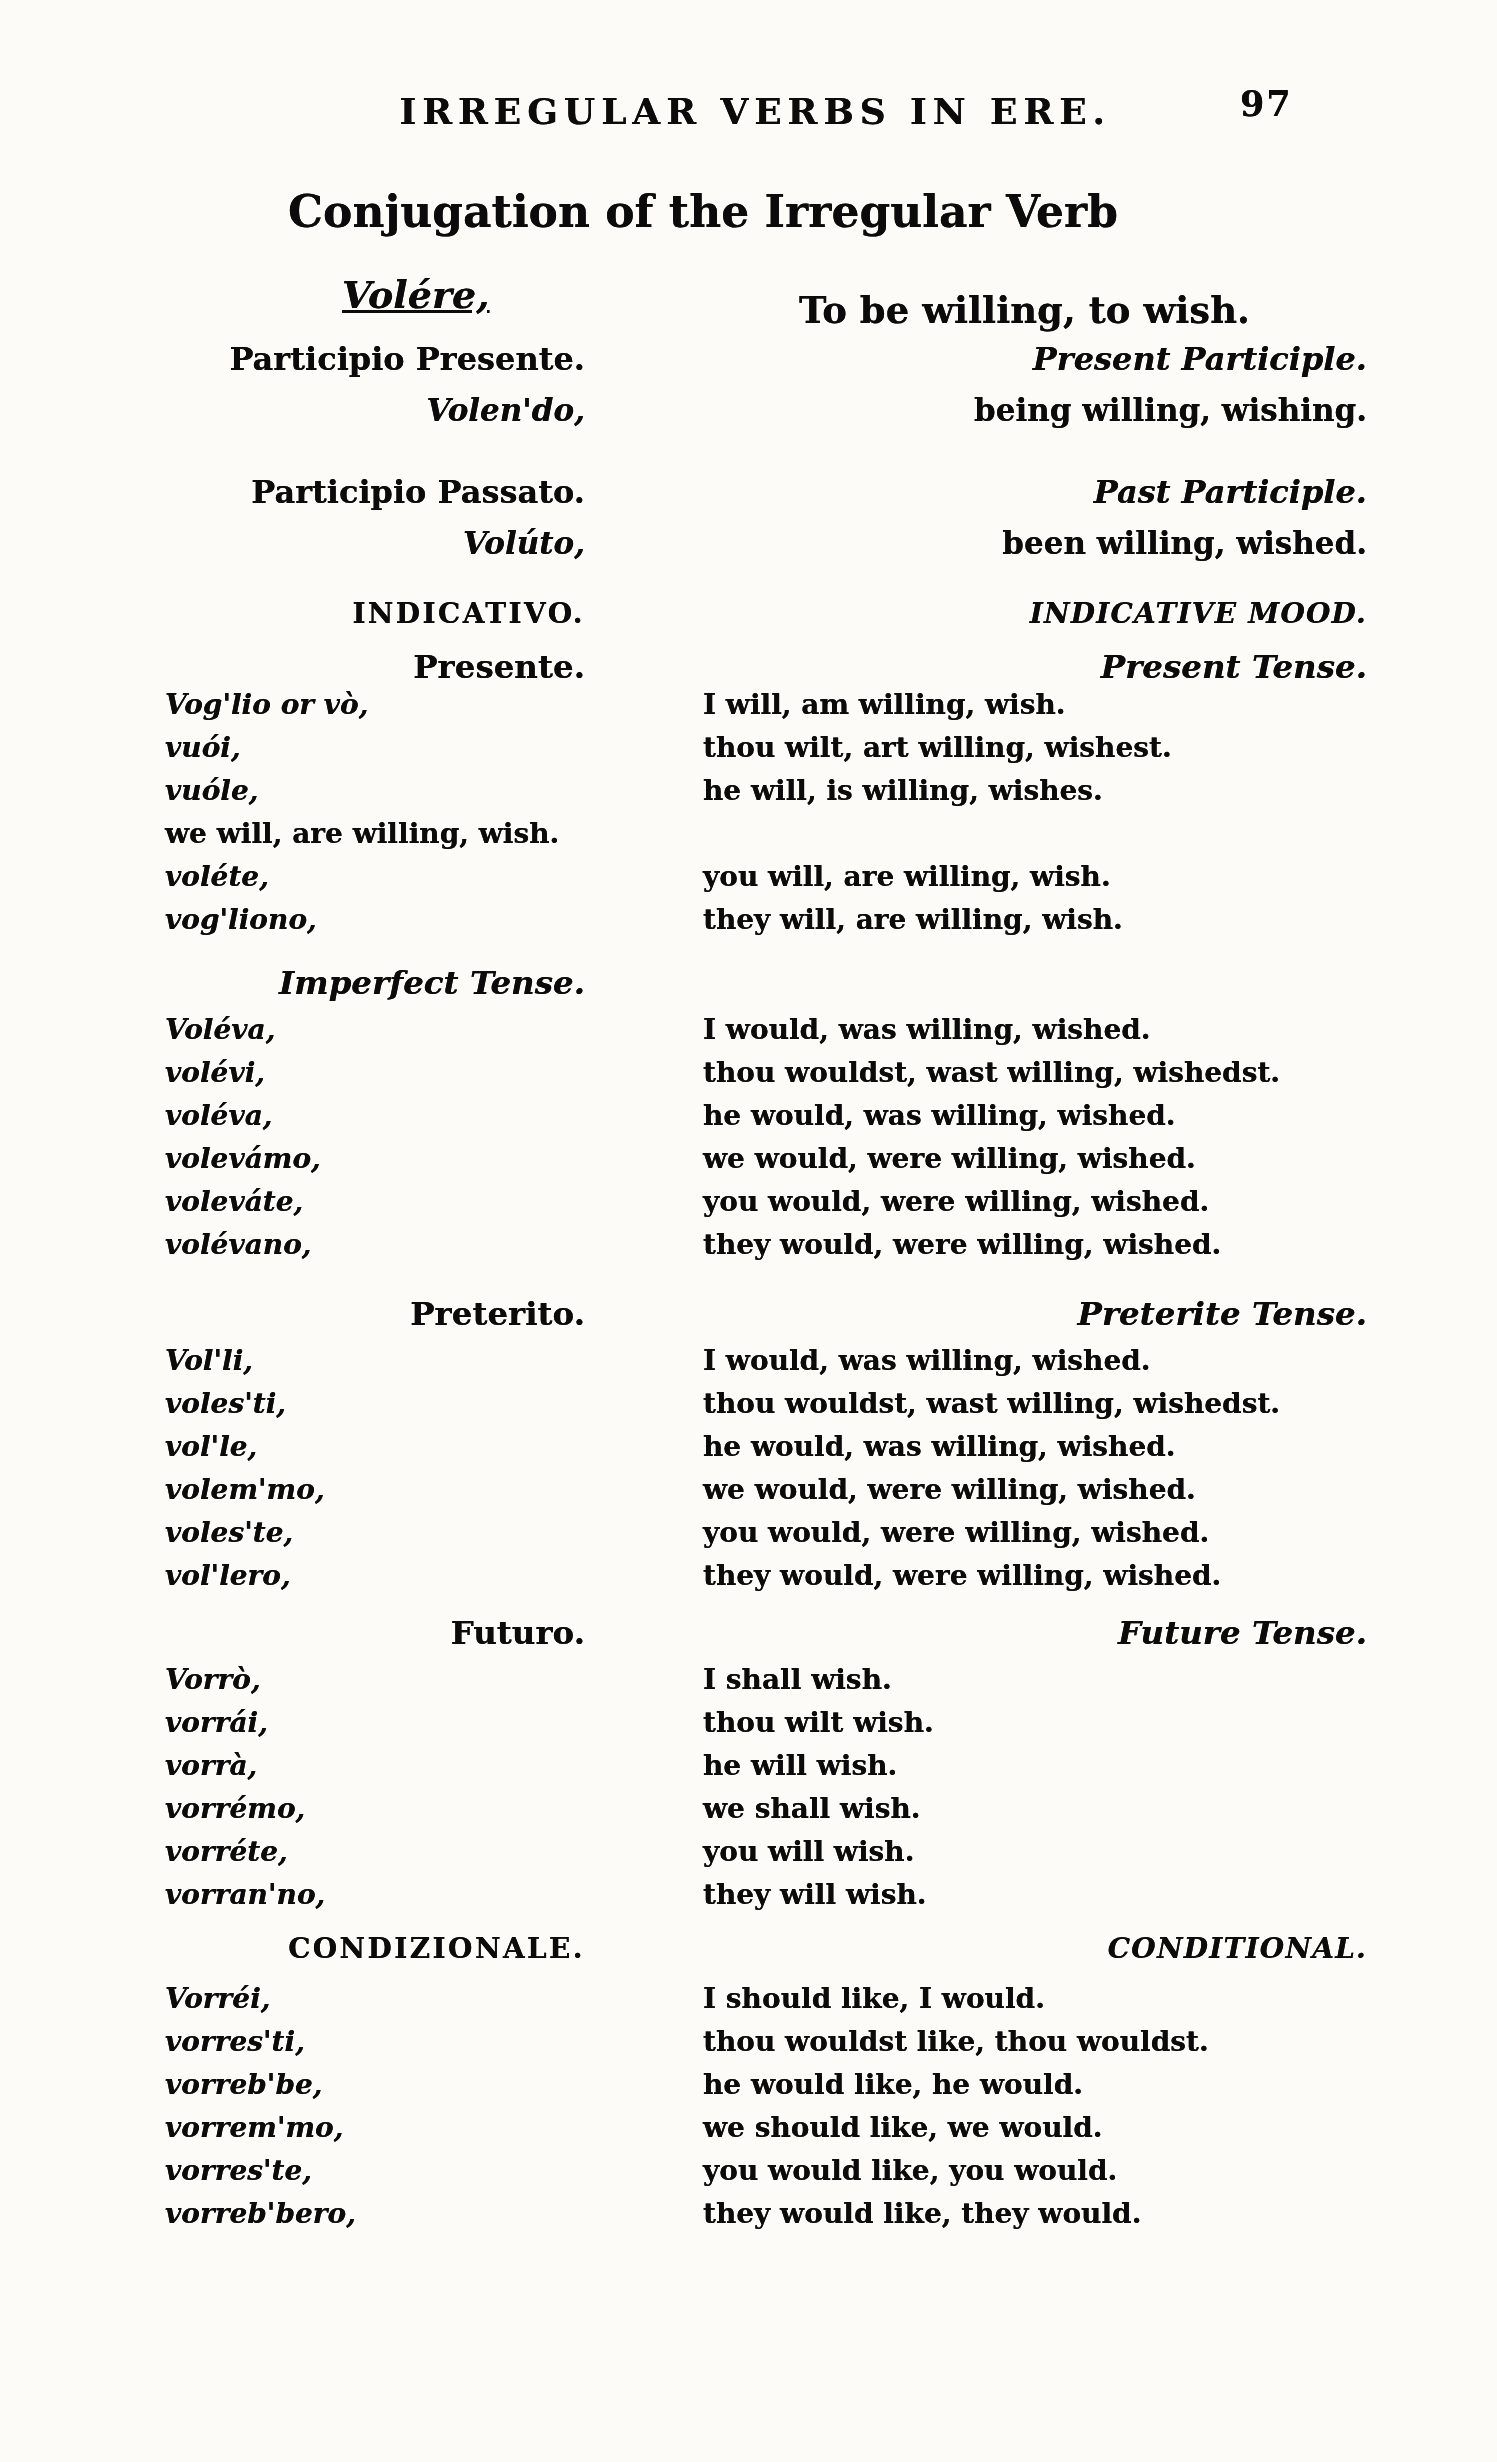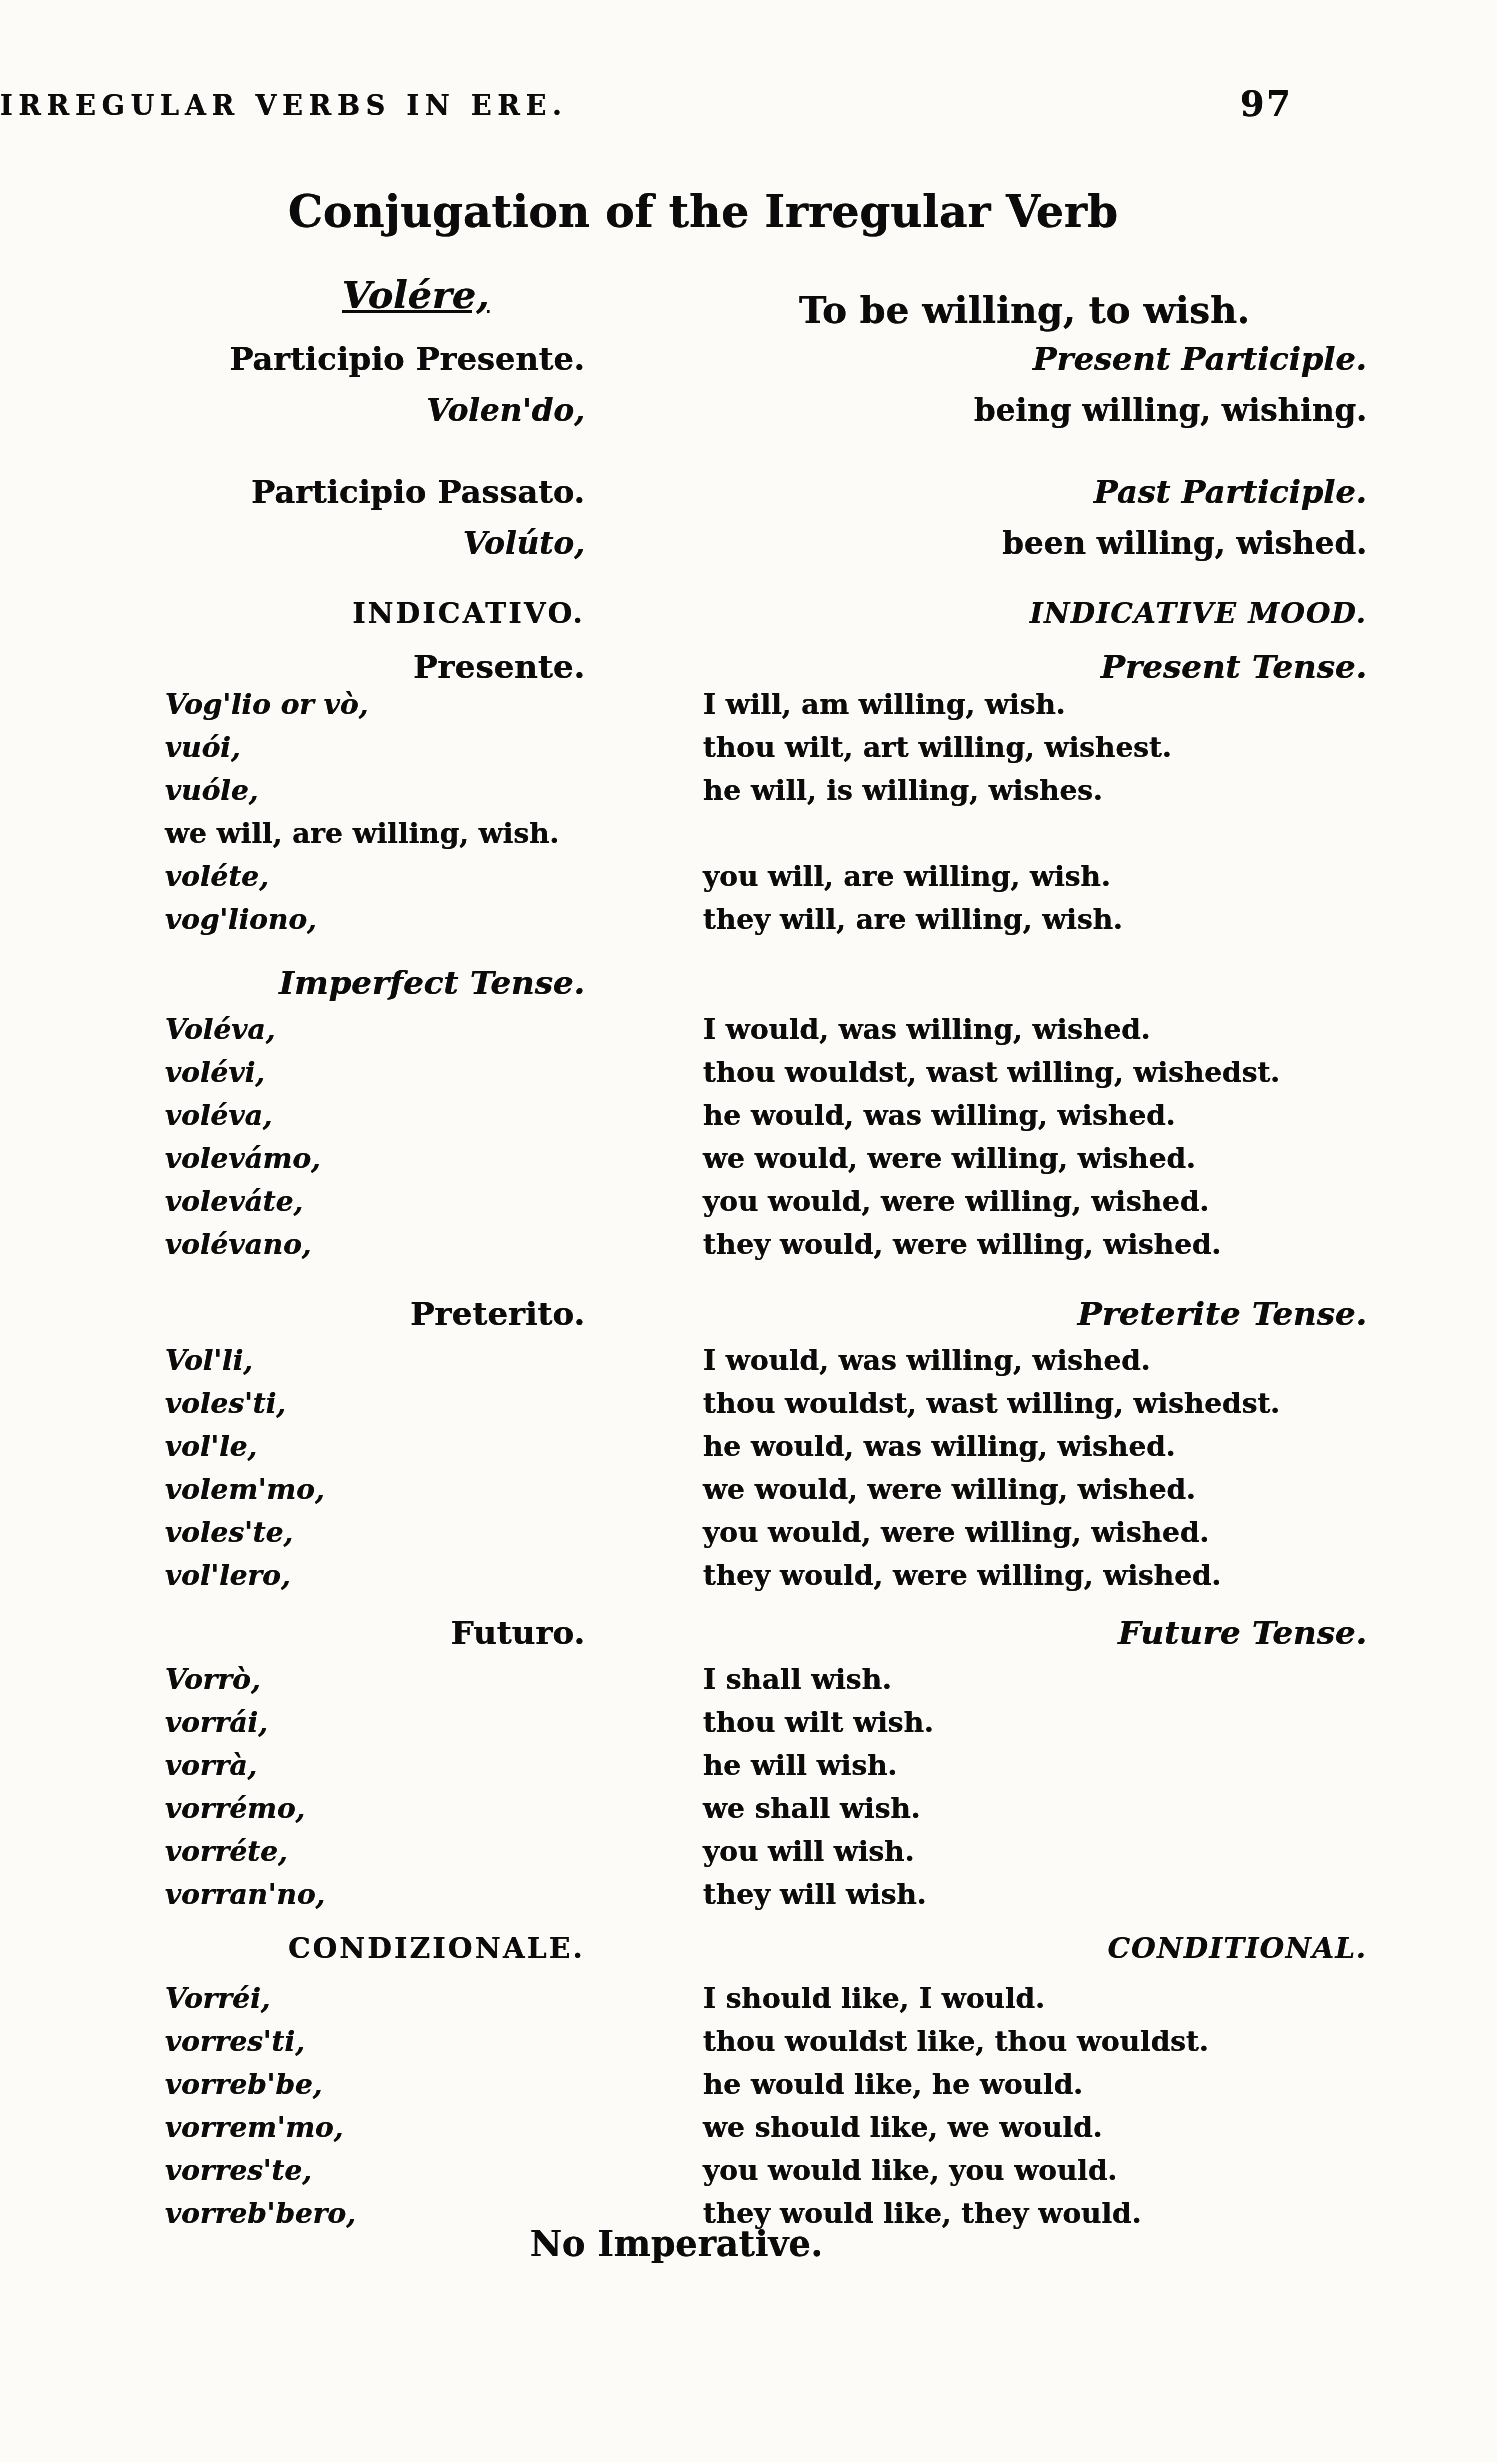--- a/index.html
+++ b/index.html
@@ -9,22 +9,22 @@
     margin:0 auto;
     background:#fcfbf7;
     color:#0b0b0b;
     font-family:"DejaVu Serif","Liberation Serif",serif;
     font-weight:700;
     text-shadow:0 0 0.6px rgba(0,0,0,.85);
     overflow:hidden;
   }
   .abs{position:absolute;}
 
-  .header-line{top:90px;left:0;width:1111px;text-align:left;
-    font-size:27px;letter-spacing:5.9px;}
+  .header-line{top:90px;left:0;width:1111px;text-align:right;
+    font-size:36px;letter-spacing:5.9px;}
   .page-number{top:83px;left:1240px;font-size:35px;letter-spacing:1.8px;}
 
   .page-title{top:186px;left:0;width:1406px;text-align:center;font-size:44px;}
 
   .verb-it{top:272px;left:342px;font-size:38px;font-style:italic;text-decoration:underline;}
   .verb-en{top:264px;left:799px;font-size:37px;margin-top:24px;}
 
   .two-col{left:0;right:0;display:grid;
     grid-template-columns:550px 1fr;column-gap:95px;
     padding-left:35px;padding-right:130px;}
@@ -224,15 +224,14 @@
           <div class="row-it">vorres'te,</div>
           <div class="row-en">you would like, you would.</div>
         </div>
         <div class="conj-row">
           <div class="row-it">vorreb'bero,</div>
           <div class="row-en">they would like, they would.</div>
         </div>
       </div>
     </div>
 
-  <div class="abs footer-line">No Imperative.</div>
 </div>
 
 
 </body></html>

